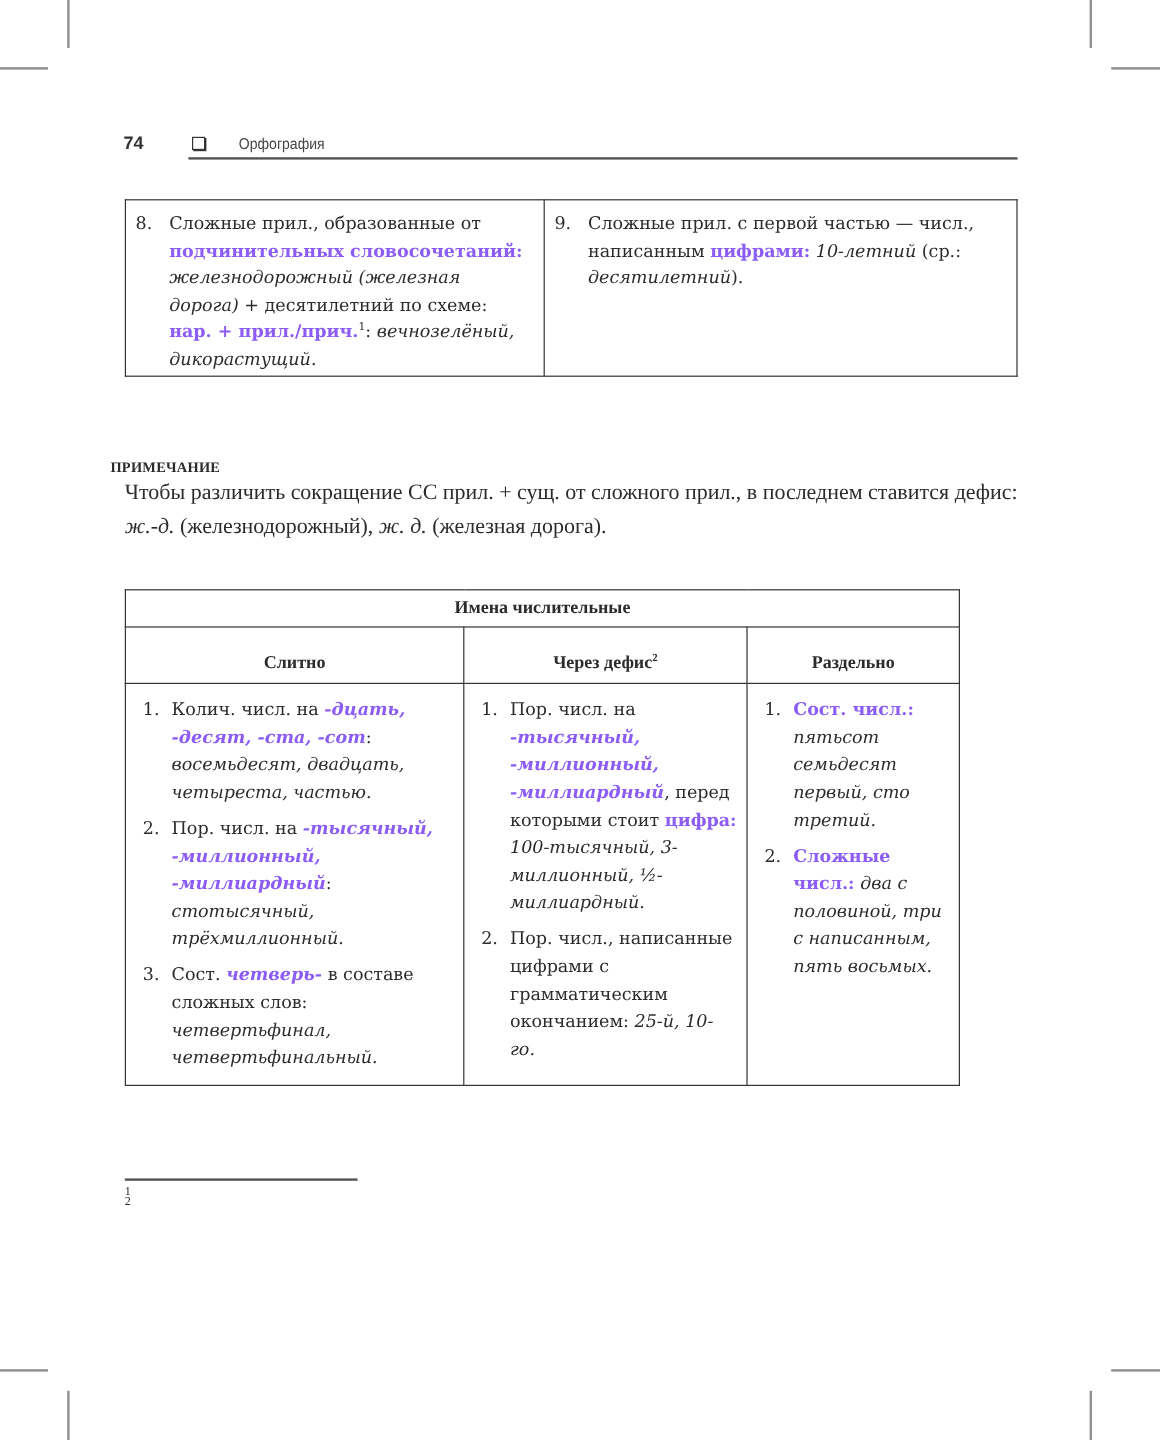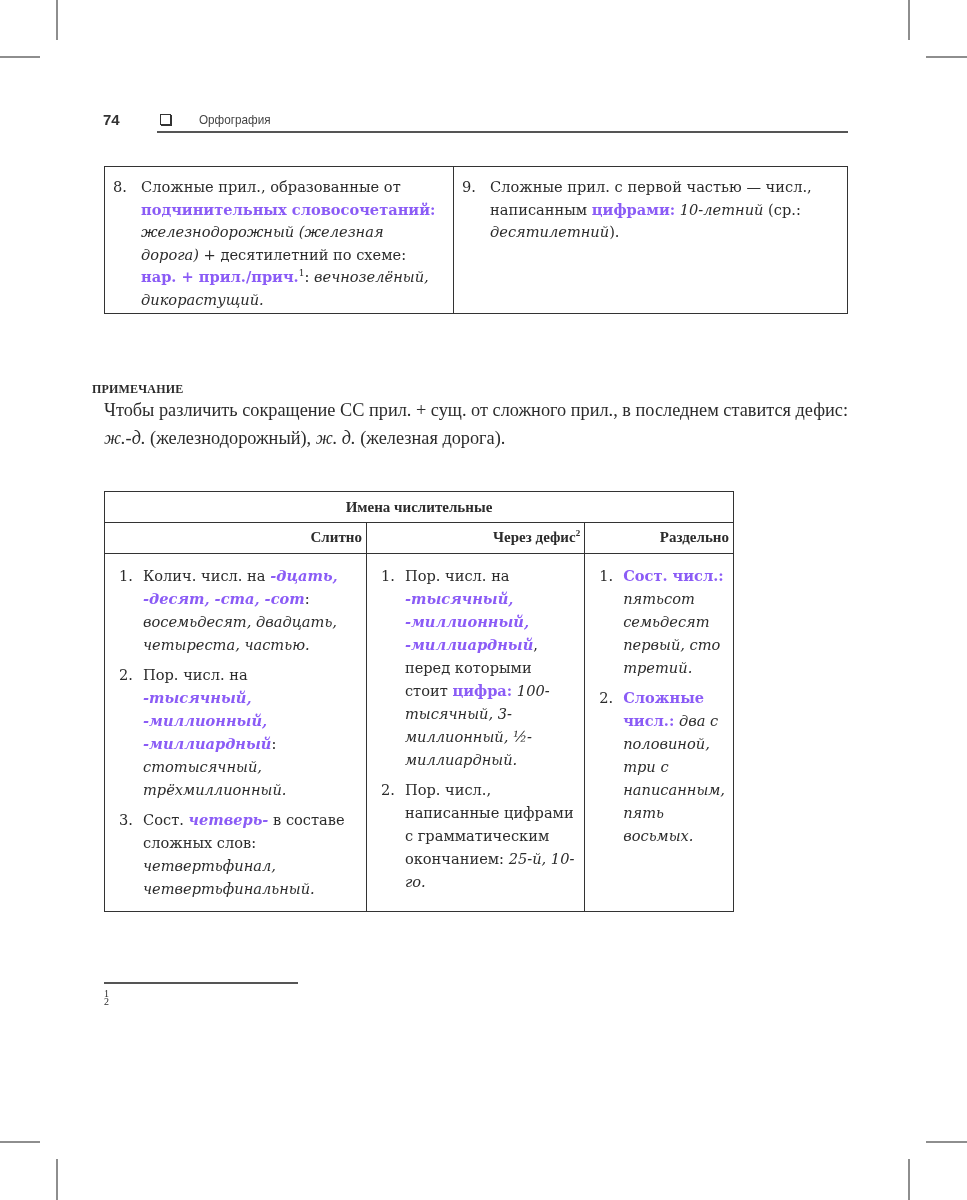--- a/index.html
+++ b/index.html
@@ -23,24 +23,24 @@
 
   .item { position: relative; padding-left: 28px; margin: 0; }
   .item .num { position: absolute; left: 0; top: 0; }
   b { font-weight: bold; color: #8b5cf6; }
   i { font-style: italic; }
   .note-title { position: absolute; left: 92px; top: 368px; font-size: 12px; font-weight: bold;
                 font-family: "Liberation Serif", serif; letter-spacing: 0.2px; margin-top: 14px; }
   .note-body { position: absolute; left: 104px; top: 397px; width: 744px; font-size: 18.3px; line-height: 27.5px;
                font-family: Liberation Serif, serif; text-align: justify; text-align-last: left; }
 
-  .t2 { left: 104px; top: 491px; width: 630px; }
+  .t2 { left: 104px; top: 491px; width: 696px; }
   .t2 th { font-weight: bold; font-size: 15px; font-family: "Liberation Serif", serif; padding: 7px 4px 6px 4px;
            text-align: center; }
-  .t2 th.sub { padding: 6px 4px 7px 4px; text-align: right; }
+  .t2 th.sub { padding: 22px 4px 7px 4px; }
   .t2 td { padding: 10px 8px 4px 14px; font-size: 14.6px; line-height: 23px; }
   .t2 td.c1 { width: 259px; }
   .t2 td.c2 { width: 213px; }
   .t2 .item { margin-bottom: 7px; padding-left: 24px; }
   sup { font-size: 9px; line-height: 0; }
 
   .fn-rule { position: absolute; left: 104px; top: 982px; width: 194px; height: 1.5px; background: #555; }
   .footnotes { position: absolute; left: 104px; top: 986px; width: 744px; font-family: "Liberation Serif", serif;
                font-size: 16px; line-height: 24px; }
   .fn { position: relative; padding-left: 17px; margin-bottom: 8px; text-align: justify; text-align-last: left; }

